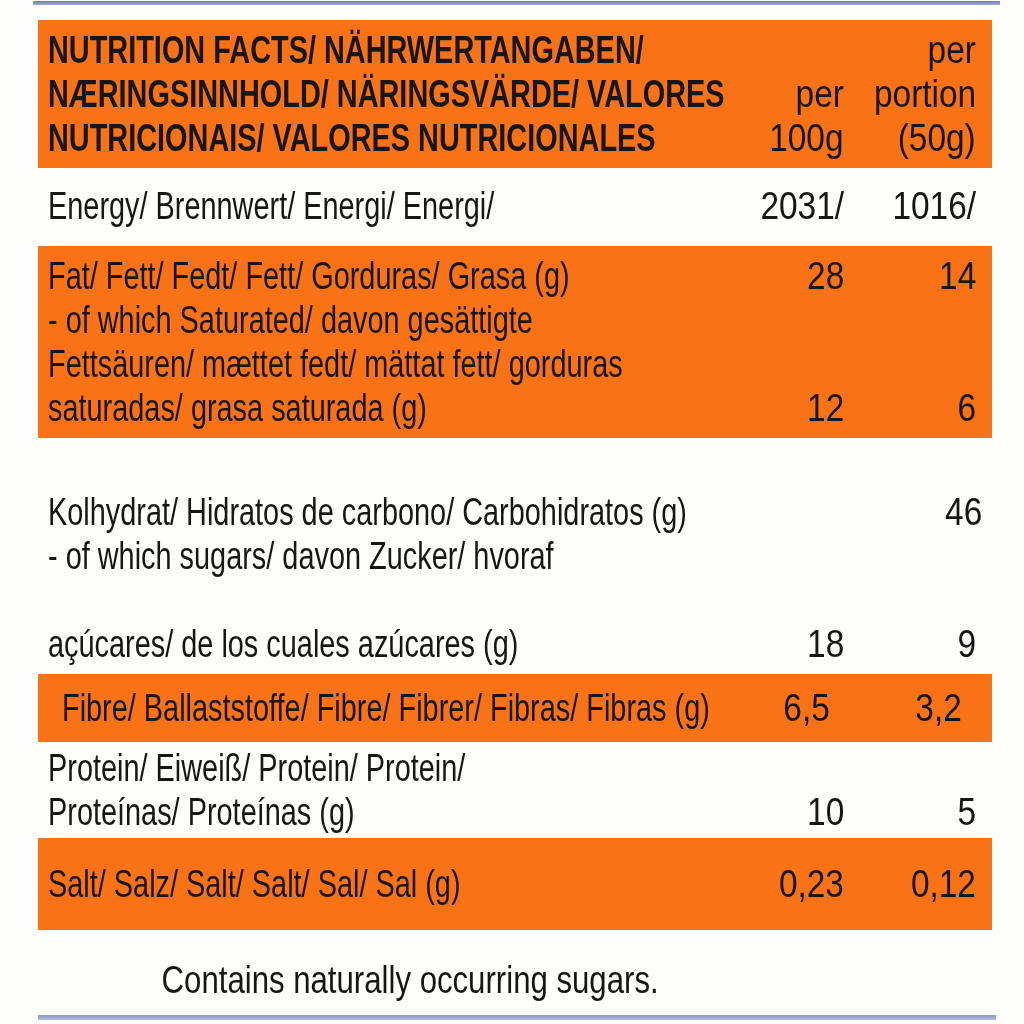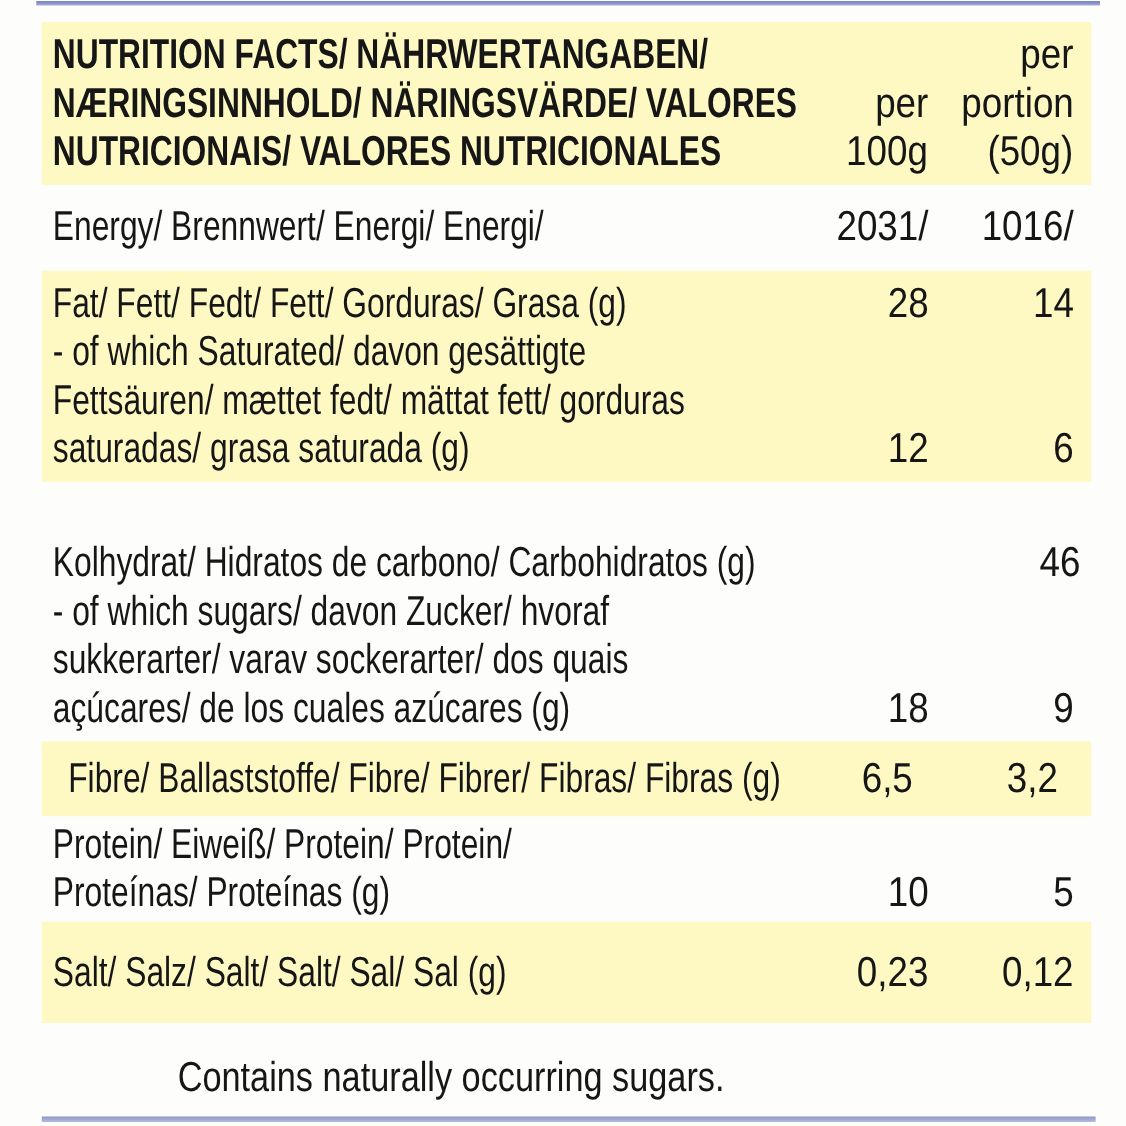--- a/index.html
+++ b/index.html
@@ -19,21 +19,21 @@
   .bottomline {
     position: absolute; top: 1015px; left: 38px;
     width: 958px; height: 5px;
     background: linear-gradient(#8d97c6, #b4bbde);
   }
   .table {
     position: absolute; left: 38px; top: 20px;
     width: 954px;
   }
   .section { padding: 8px 10px; }
-  .section.gray { background: #fef9c3; }
+  .section.gray { background: #f97316; }
   .s-header   { padding: 8px 10px; }
   .s-energy   { padding: 16px 10px 18px; }
   .s-fat      { padding: 8px 10px; }
   .s-carbohydrate { padding: 8px 10px; }
   .s-fibre    { padding: 12px 24px; }
   .s-protein  { padding: 4px 10px; }
   .s-salt     { padding: 24px 10px; }
 
   .line {
     display: flex;
@@ -136,21 +136,20 @@
       <div class="line">
         <div class="ltext"><span>Kolhydrat/ Hidratos de carbono/ Carbohidratos (g)</span></div>
         <div class="v v1"><span>46</span></div>
       </div>
       <div class="line">
         <div class="ltext"><span>- of which sugars/ davon Zucker/ hvoraf</span></div>
         <div class="v v1"><span></span></div>
         <div class="v v2"><span></span></div>
       </div>
       <div class="line">
-        <div class="ltext"><span>sukkerarter/ varav sockerarter/ dos quais</span></div>
         <div class="v v1"><span></span></div>
         <div class="v v2"><span></span></div>
       </div>
       <div class="line">
         <div class="ltext"><span>açúcares/ de los cuales azúcares (g)</span></div>
         <div class="v v1"><span>18</span></div>
         <div class="v v2"><span>9</span></div>
       </div>
     </div>
     <div class="section s-fibre gray">

